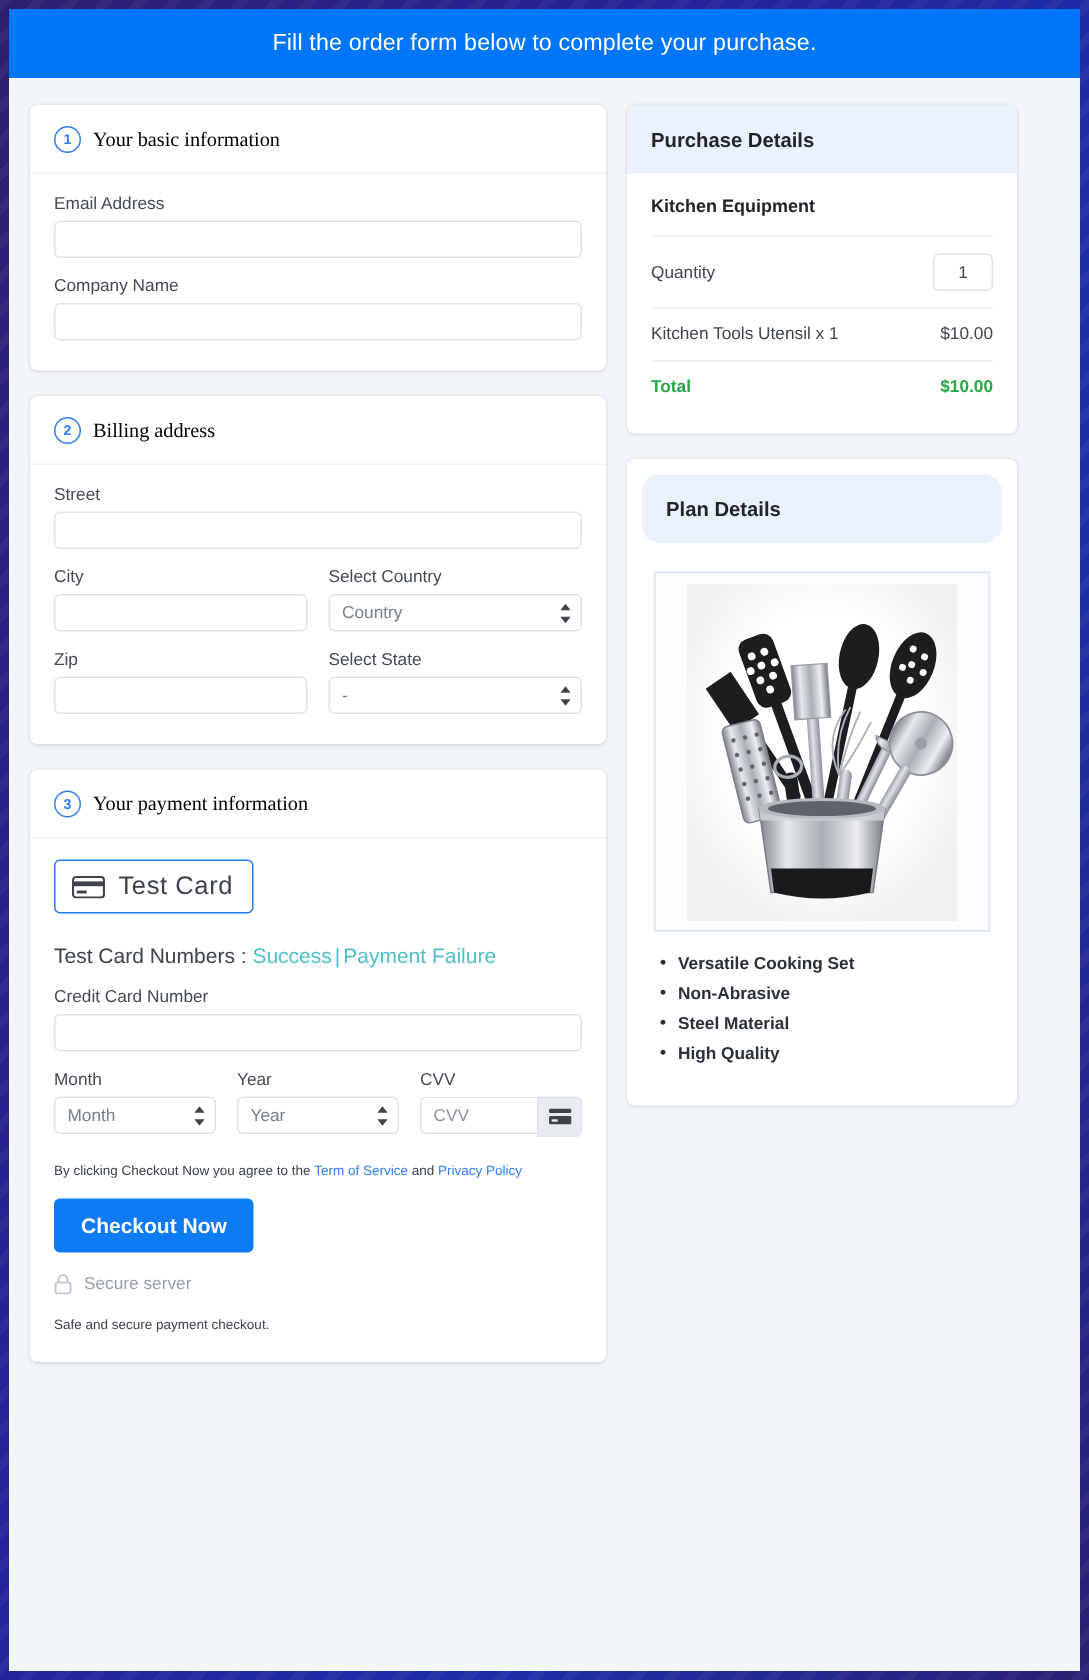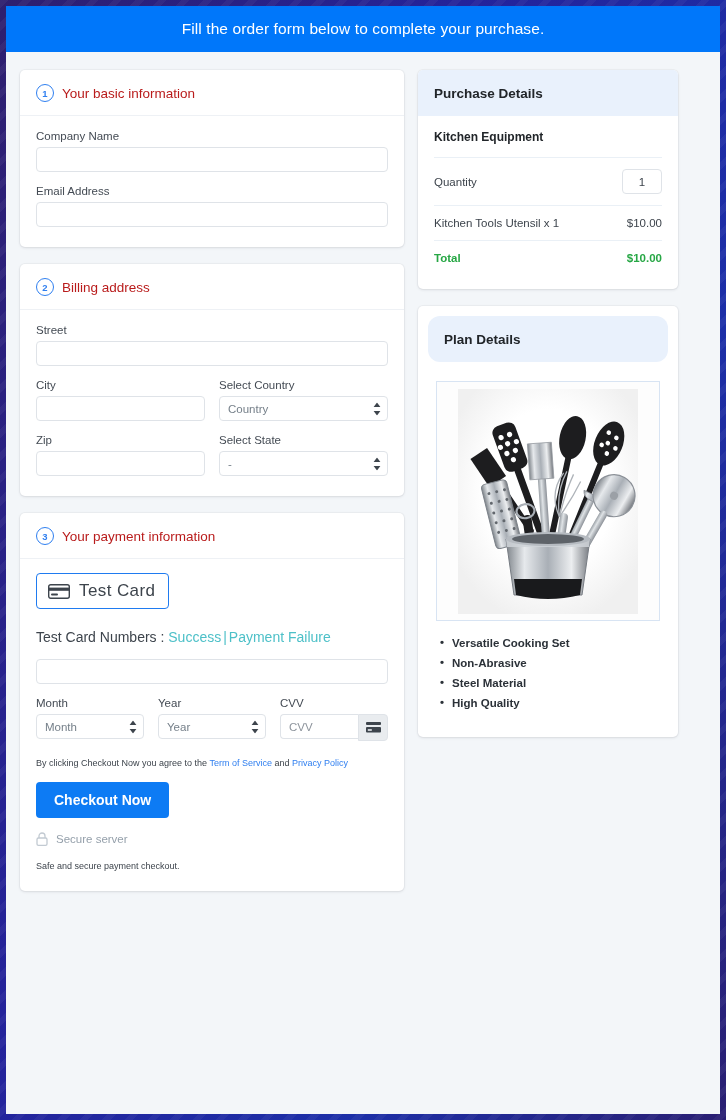--- a/index.html
+++ b/index.html
@@ -68,22 +68,23 @@
     border: 1.4px solid #2f7ff0;
     border-radius: 50%;
     color: #2f7ff0;
     font-size: 9.5px;
     font-weight: bold;
     display: flex; align-items: center; justify-content: center;
     flex: none;
   }
   .sec-title {
     font-size: 13.5px;
-    color: #b91c1c;
+    color: #000000;
     font-weight: normal;
+    font-family: Liberation Serif, serif;
   }
   .sec-body { padding: 14px 16px 20px 16px; }
 
   
   .field-label {
     font-size: 11.5px;
     color: #444b54;
     margin-bottom: 5px;
     display: block;
   }
@@ -285,25 +286,25 @@
 
     <div class="col-left">
 
       <div class="card">
         <div class="sec-head">
           <div class="step-badge">1</div>
           <div class="sec-title">Your basic information</div>
         </div>
         <div class="sec-body">
           <div class="fg">
+            <label class="field-label">Email Address</label>
+            <input class="inp" type="text" value="" style="">
+          </div>
+          <div class="fg">
             <label class="field-label">Company Name</label>
-            <input class="inp" type="text" value="" style="">
-          </div>
-          <div class="fg">
-            <label class="field-label">Email Address</label>
             <input class="inp" type="text" value="" style="">
           </div>
         </div>
       </div>
 
       <div class="card">
         <div class="sec-head">
           <div class="step-badge">2</div>
           <div class="sec-title">Billing address</div>
         </div>
@@ -365,20 +366,21 @@
               <rect x="3" y="9.6" width="7" height="2" rx="1" fill="#3d444c"></rect>
             </svg>
             <span class="tab-card-label">Test  Card</span>
           </div>
 
           <div class="testcards">
             <span>Test Card Numbers : </span><a href="#">Success</a><span class="tc-sep">|</span><a href="#">Payment Failure</a>
           </div>
 
           <div class="fg">
+            <label class="field-label">Credit Card Number</label>
             <input class="inp" type="text" value="" style="">
           </div>
 
           <div class="row fg">
             <div class="col">
               <label class="field-label">Month</label>
               <div class="sel-wrap">
                 <div class="sel">
                     <span>Month</span>
                   </div>

